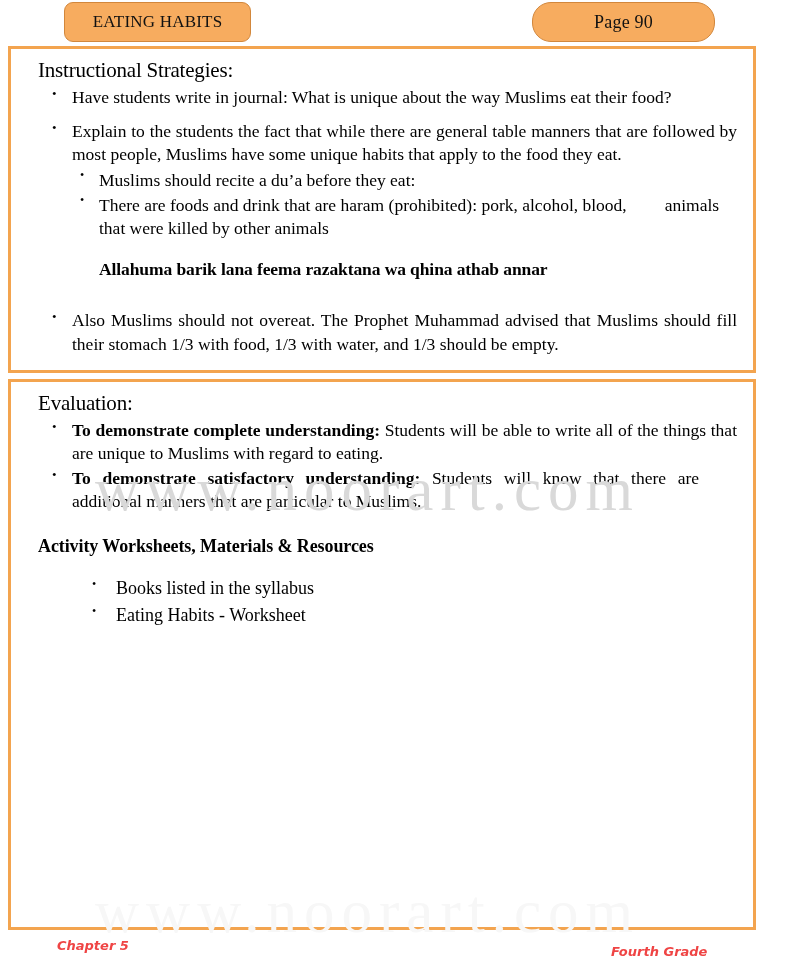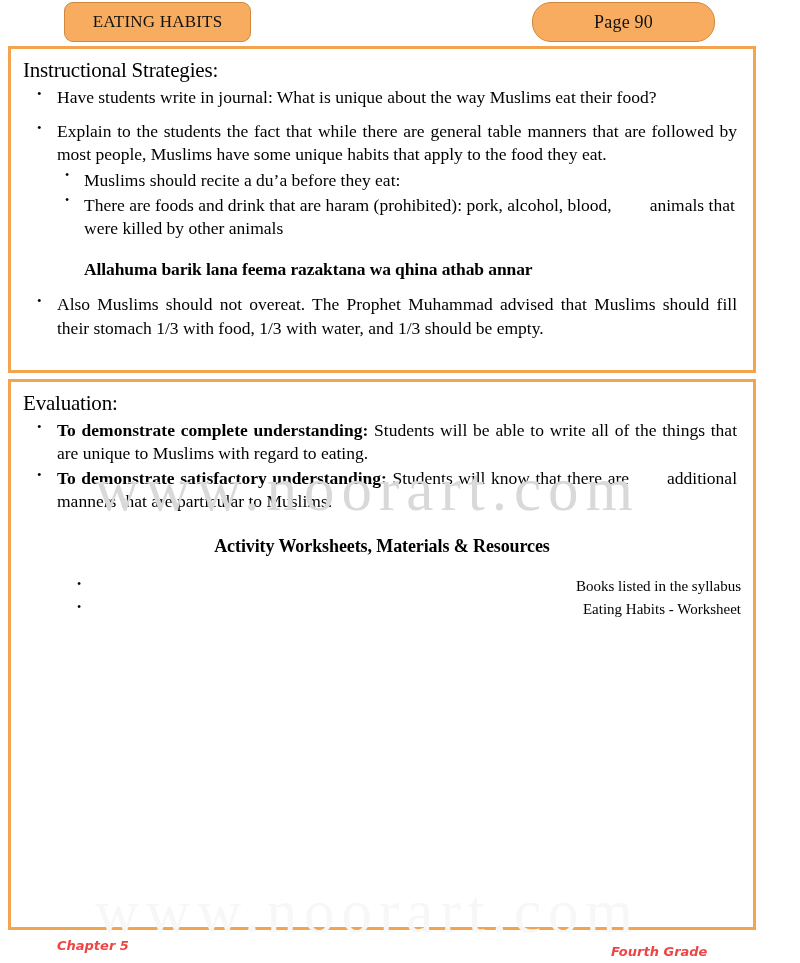--- a/index.html
+++ b/index.html
@@ -64,21 +64,21 @@
   #box-strategies {
     top: 46px;
     height: 327px;
   }
   #box-evaluation {
     top: 379px;
     height: 551px;
   }
 
   .box-inner {
-    padding: 8px 12px 0 12px;
+    padding: 8px 12px 0 27px;
   }
 
   .section-heading {
     font-size: 21px;
     line-height: 1.12;
     font-family: "Liberation Serif", "DejaVu Serif", serif;
     margin: 2px 0 3px 0;
     letter-spacing: -0.2px;
   }
 
@@ -135,38 +135,37 @@
     display: block;
     margin-top: 18px;
     margin-left: 27px;
     font-size: 17.5px;
     letter-spacing: -0.1px;
   }
 
   .lead { font-weight: bold; }
 
   .resources-title {
-    text-align: center;
+    text-align: left;
     font-weight: bold;
     font-size: 18px;
     margin: 22px 0 0 0;
     letter-spacing: -0.1px;
   }
 
   ul.resources {
     list-style: none;
     margin: 18px 0 0 0;
     padding: 0;
   }
   ul.resources > li {
     position: relative;
     padding-left: 78px;
-    font-size: 15px;
+    font-size: 18px;
     line-height: 1.55;
-    text-align: right;
   }
   ul.resources > li:before {
     content: "\2022";
     position: absolute;
     left: 54px;
     top: 0px;
     font-size: 12px;
   }
 
   
@@ -240,21 +239,21 @@
             <span>Muslims should recite a du’a before they eat:</span>
           </li>
           <li>
             <span>There are foods and drink that are haram (prohibited): pork, alcohol, blood,</span><span class="wide-gap"></span><span>animals that were killed by other animals</span>
           </li>
         </ul>
 
         <span class="dua">Allahuma barik lana feema razaktana wa qhina athab annar</span>
       </li>
 
-      <li style="margin-top:12px;">
+      <li style="margin-top:28px;">
         <span>Also Muslims should not overeat.  The Prophet Muhammad advised that Muslims should fill their stomach 1/3 with food, 1/3 with water, and 1/3 should be empty.</span>
       </li>
 
     </ul>
   </div>
 </div>
 
 <div class="box" id="box-evaluation">
   <div class="box-inner">
     <div class="section-heading">Evaluation:</div>

